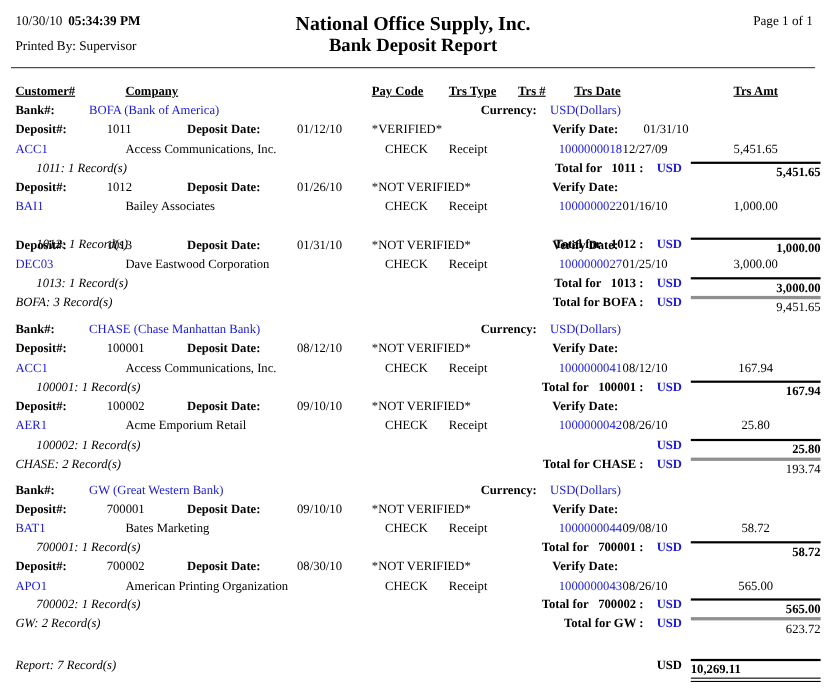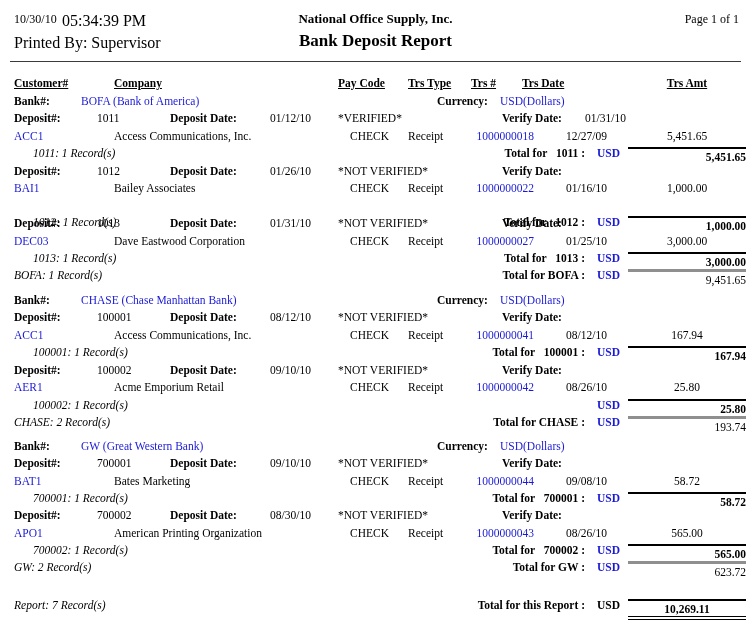--- a/index.html
+++ b/index.html
@@ -9,35 +9,35 @@
   .row span{position:absolute;top:0;white-space:nowrap;}
   .b{font-weight:bold;}
   .i{font-style:italic;text-align:right;}
   .u{text-decoration:underline;}
   .blue{color:#1a1ad6;}
   
   .x14{left:14px}.x33{left:33px}.x81{left:81px}.x97{left:97px}.x114{left:114px}
   .x170{left:170px}.x270{left:270px}.x338{left:338px}.x350{left:350px}.x408{left:408px}
   .x437{left:437px}.x471{left:471px}.x500{left:500px}.x502{left:502px}.x522{left:522px}
   .x566{left:566px}.x585{left:585px}.x597{left:597px}
-  .trsn{left:472px;width:62px;text-align:right;}
+  .trsn{left:508px;width:62px;}
   .amt{left:628px;width:118px;text-align:center;}
   .tlabel{left:365px;width:220px;text-align:right;font-weight:bold;}
   .tot{left:628px;width:118px;text-align:right;font-weight:bold;
        border-top:2px solid #000;top:-3px;padding-top:2px;}
   .btot{left:628px;width:118px;text-align:right;
        border-top:3px solid #8f8f8f;top:-4px;padding-top:2px;}
-  .rtot{left:628px;width:118px;text-align:center;font-weight:bold;
+  .rtot{left:628px;width:118px;text-align:left;font-weight:bold;
        border-top:2px solid #000;border-bottom:4px double #000;top:-4px;padding:2px 0 1px 0;}
   
   .hdr-date{position:absolute;top:12px;left:14px;font-size:12px;white-space:nowrap;text-align:center;}
-  .hdr-time{position:absolute;top:12px;left:62px;font-size:16px;white-space:nowrap;}
-  .hdr-company{position:absolute;top:11px;left:0;width:751px;text-align:center;font-size:13px;font-weight:bold;}
+  .hdr-time{position:absolute;top:12px;left:62px;font-size:12px;white-space:nowrap;font-weight:bold;}
+  .hdr-company{position:absolute;top:11px;left:0;width:751px;text-align:center;font-size:18px;font-weight:bold;}
   .hdr-page{position:absolute;top:12px;right:12px;font-size:12px;white-space:nowrap;}
-  .hdr-printed{position:absolute;top:34px;left:14px;font-size:16px;white-space:nowrap;}
+  .hdr-printed{position:absolute;top:34px;left:14px;font-size:12px;white-space:nowrap;}
   .hdr-title{position:absolute;top:31px;left:0;width:751px;text-align:center;font-size:17px;font-weight:bold;}
   .hdr-rule{position:absolute;top:61px;left:10px;width:731px;border-top:1px solid #3a3a3a;height:0;}
 </style>
 </head>
 <body>
 
 <div class="page">
 
   <span class="hdr-date">10/30/10</span>
   <span class="hdr-time">05:34:39 PM</span>
@@ -133,21 +133,21 @@
     <span class="amt">3,000.00</span>
   </div>
   <div class="row" style="top:252px">
     <span class="i x33">1013: 1 Record(s)</span>
     <span class="tlabel">Total for&nbsp;&nbsp;&nbsp;1013 :</span>
     <span class="b blue x597">USD</span>
     <span class="tot">3,000.00</span>
   </div>
 
   <div class="row" style="top:269px">
-    <span class="i x14">BOFA: 1 Record(s)</span>
+    <span class="i x14">BOFA: 3 Record(s)</span>
     <span class="tlabel">Total for BOFA :</span>
     <span class="b blue x597">USD</span>
     <span class="btot">9,451.65</span>
   </div>
 
   <div class="row" style="top:294px">
     <span class="b x14">Bank#:</span>
     <span class="blue x81">CHASE (Chase Manhattan Bank)</span>
     <span class="b x437">Currency:</span>
     <span class="blue x500">USD(Dollars)</span>
@@ -268,18 +268,17 @@
 
   <div class="row" style="top:561px">
     <span class="i x14">GW: 2 Record(s)</span>
     <span class="tlabel">Total for GW :</span>
     <span class="b blue x597">USD</span>
     <span class="btot">623.72</span>
   </div>
 
   <div class="row" style="top:599px">
     <span class="i x14">Report: 7 Record(s)</span>
-    <span class="tlabel">Total for this Report :</span>
     <span class="b x597">USD</span>
     <span class="rtot">10,269.11</span>
   </div>
 
 </div>
 
 </body></html>

